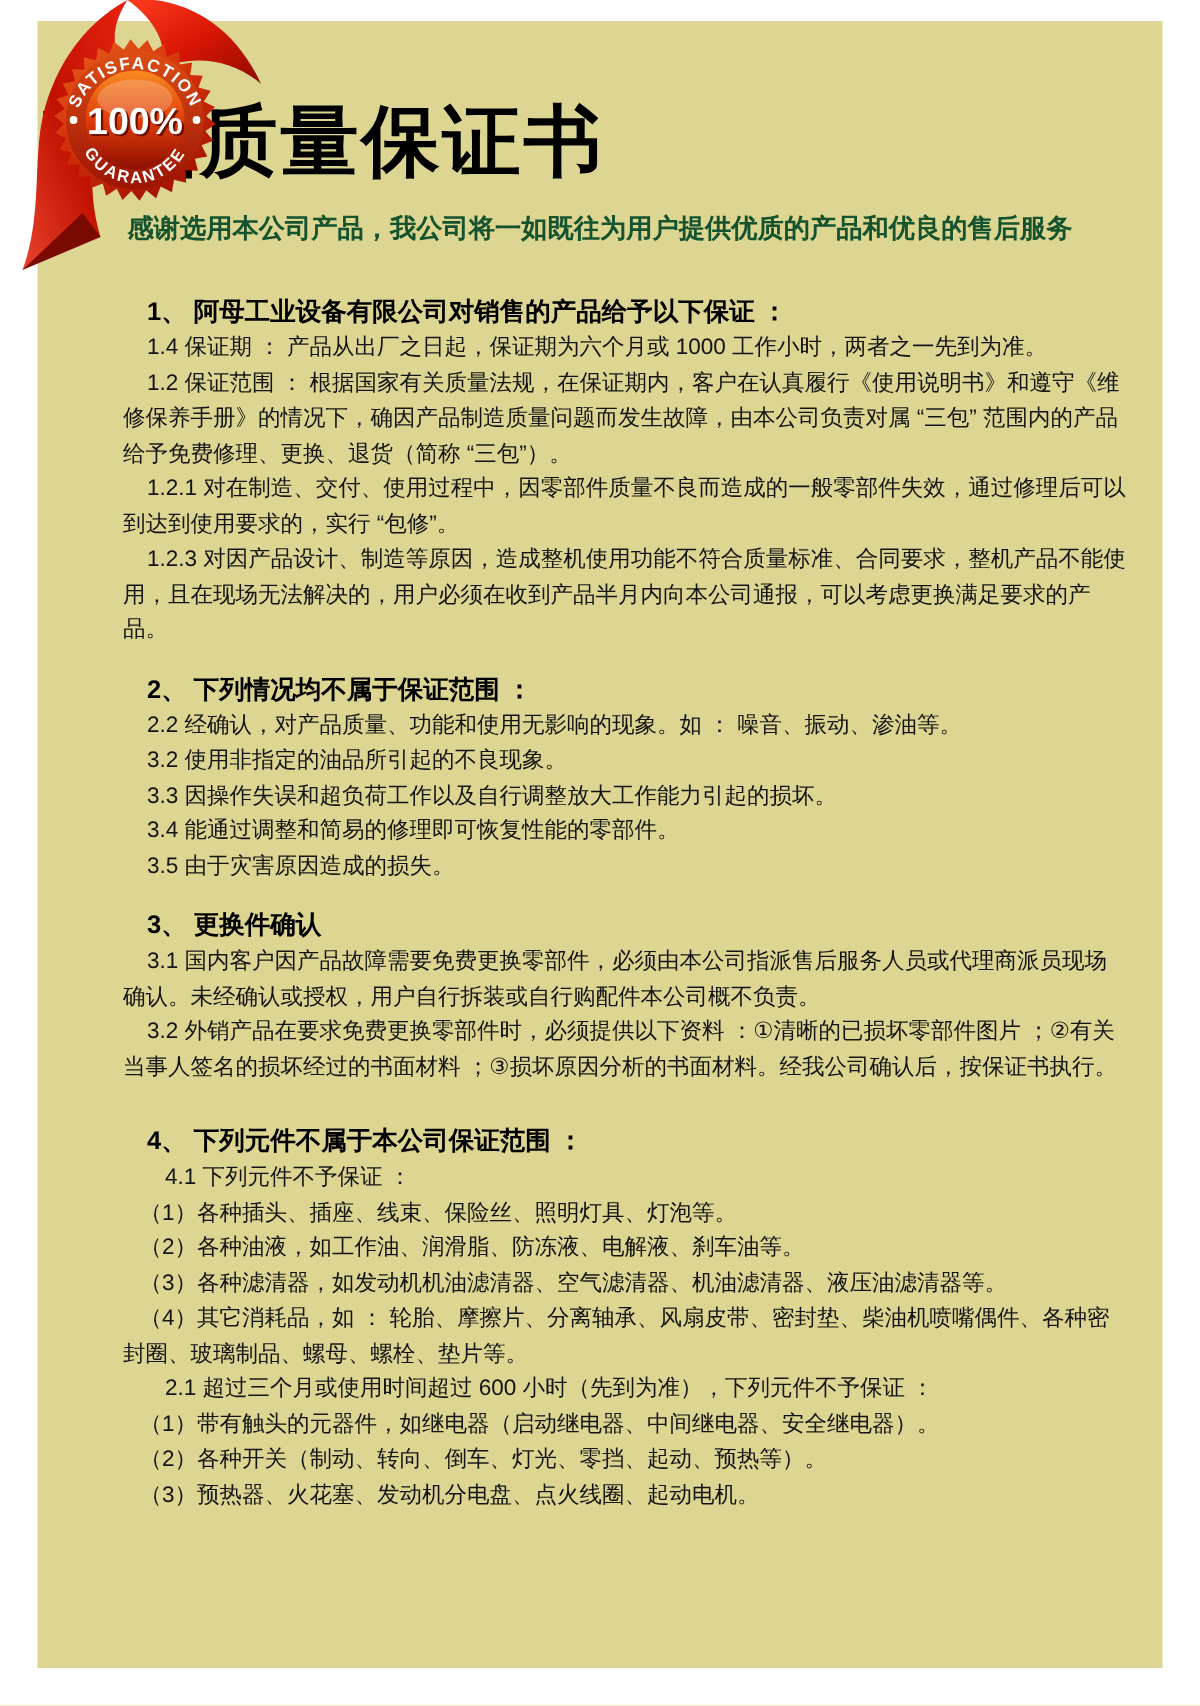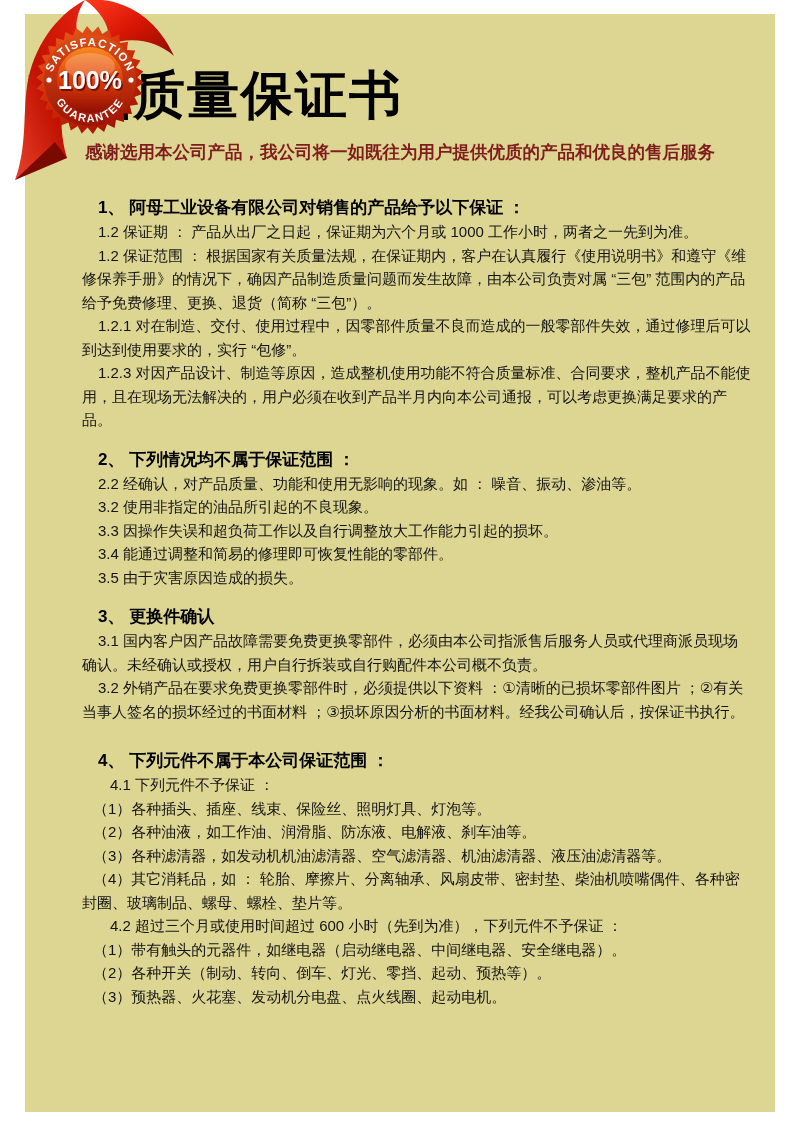--- a/index.html
+++ b/index.html
@@ -12,21 +12,21 @@
     position:absolute; left:25px; top:14px; width:750px; height:1098px;
     background:#ddd592;
   }
   .page-title {
     margin:52px 0 12px 0; text-align:left;
     font-size:52px; line-height:58px; font-weight:bold; color:#000;
     letter-spacing:2px;
   }
   .subtitle {
     margin:16px 8px 0 8px; text-align:center;
-    font-size:17.5px; line-height:24px; font-weight:bold; color:#7f1d1d;
+    font-size:17.5px; line-height:24px; font-weight:bold; color:#14532d;
   }
   .content {
     margin-top:32px; padding:0 22px 0 57px;
     font-size:15px; line-height:23.5px; color:#141414;
   }
   .sec h2 {
     font-size:17px; line-height:24px; font-weight:bold; color:#000;
     margin:16px 0 0 16px;
   }
   .sec.first h2 { margin-top:0; }
@@ -46,21 +46,21 @@
 <body>
 
 <div class="page">
   <h1 class="page-title">产品质量保证书</h1>
   <p class="subtitle">感谢选用本公司产品，我公司将一如既往为用户提供优质的产品和优良的售后服务</p>
 
   <div class="content">
 
     <section class="sec first">
       <h2>1、 阿母工业设备有限公司对销售的产品给予以下保证 ：</h2>
-      <p class="pi">1.2 保证期 ： 产品从出厂之日起，保证期为六个月或 1000 工作小时，两者之一先到为准。</p>
+      <p class="pi">1.4 保证期 ： 产品从出厂之日起，保证期为六个月或 1000 工作小时，两者之一先到为准。</p>
       <p class="pi">1.2 保证范围 ： 根据国家有关质量法规，在保证期内，客户在认真履行《使用说明书》和遵守《维修保养手册》的情况下，确因产品制造质量问题而发生故障，由本公司负责对属 “三包” 范围内的产品给予免费修理、更换、退货（简称 “三包”）。</p>
       <p class="pi">1.2.1 对在制造、交付、使用过程中，因零部件质量不良而造成的一般零部件失效，通过修理后可以到达到使用要求的，实行 “包修”。</p>
       <p class="pi">1.2.3 对因产品设计、制造等原因，造成整机使用功能不符合质量标准、合同要求，整机产品不能使用，且在现场无法解决的，用户必须在收到产品半月内向本公司通报，可以考虑更换满足要求的产品。</p>
     </section>
 
     <section class="sec">
       <h2>2、 下列情况均不属于保证范围 ：</h2>
       <p class="pi">2.2 经确认，对产品质量、功能和使用无影响的现象。如 ： 噪音、振动、渗油等。</p>
       <p class="pi">3.2 使用非指定的油品所引起的不良现象。</p>
       <p class="pi">3.3 因操作失误和超负荷工作以及自行调整放大工作能力引起的损坏。</p>
@@ -74,21 +74,21 @@
       <p class="pi">3.2 外销产品在要求免费更换零部件时，必须提供以下资料 ：①清晰的已损坏零部件图片 ；②有关当事人签名的损坏经过的书面材料 ；③损坏原因分析的书面材料。经我公司确认后，按保证书执行。</p>
     </section>
 
     <section class="sec gap-lg">
       <h2>4、 下列元件不属于本公司保证范围 ：</h2>
       <p class="psub">4.1 下列元件不予保证 ：</p>
       <p class="pitem">（1）各种插头、插座、线束、保险丝、照明灯具、灯泡等。</p>
       <p class="pitem">（2）各种油液，如工作油、润滑脂、防冻液、电解液、刹车油等。</p>
       <p class="pitem">（3）各种滤清器，如发动机机油滤清器、空气滤清器、机油滤清器、液压油滤清器等。</p>
       <p class="pitem">（4）其它消耗品，如 ： 轮胎、摩擦片、分离轴承、风扇皮带、密封垫、柴油机喷嘴偶件、各种密封圈、玻璃制品、螺母、螺栓、垫片等。</p>
-      <p class="psub">4.2 超过三个月或使用时间超过 600 小时（先到为准），下列元件不予保证 ：</p>
+      <p class="psub">2.1 超过三个月或使用时间超过 600 小时（先到为准），下列元件不予保证 ：</p>
       <p class="pitem">（1）带有触头的元器件，如继电器（启动继电器、中间继电器、安全继电器）。</p>
       <p class="pitem">（2）各种开关（制动、转向、倒车、灯光、零挡、起动、预热等）。</p>
       <p class="pitem">（3）预热器、火花塞、发动机分电盘、点火线圈、起动电机。</p>
     </section>
 
   </div>
 </div>
 
 <div class="badge-wrap">
   <svg width="195" height="195" viewBox="0 0 195 195">

